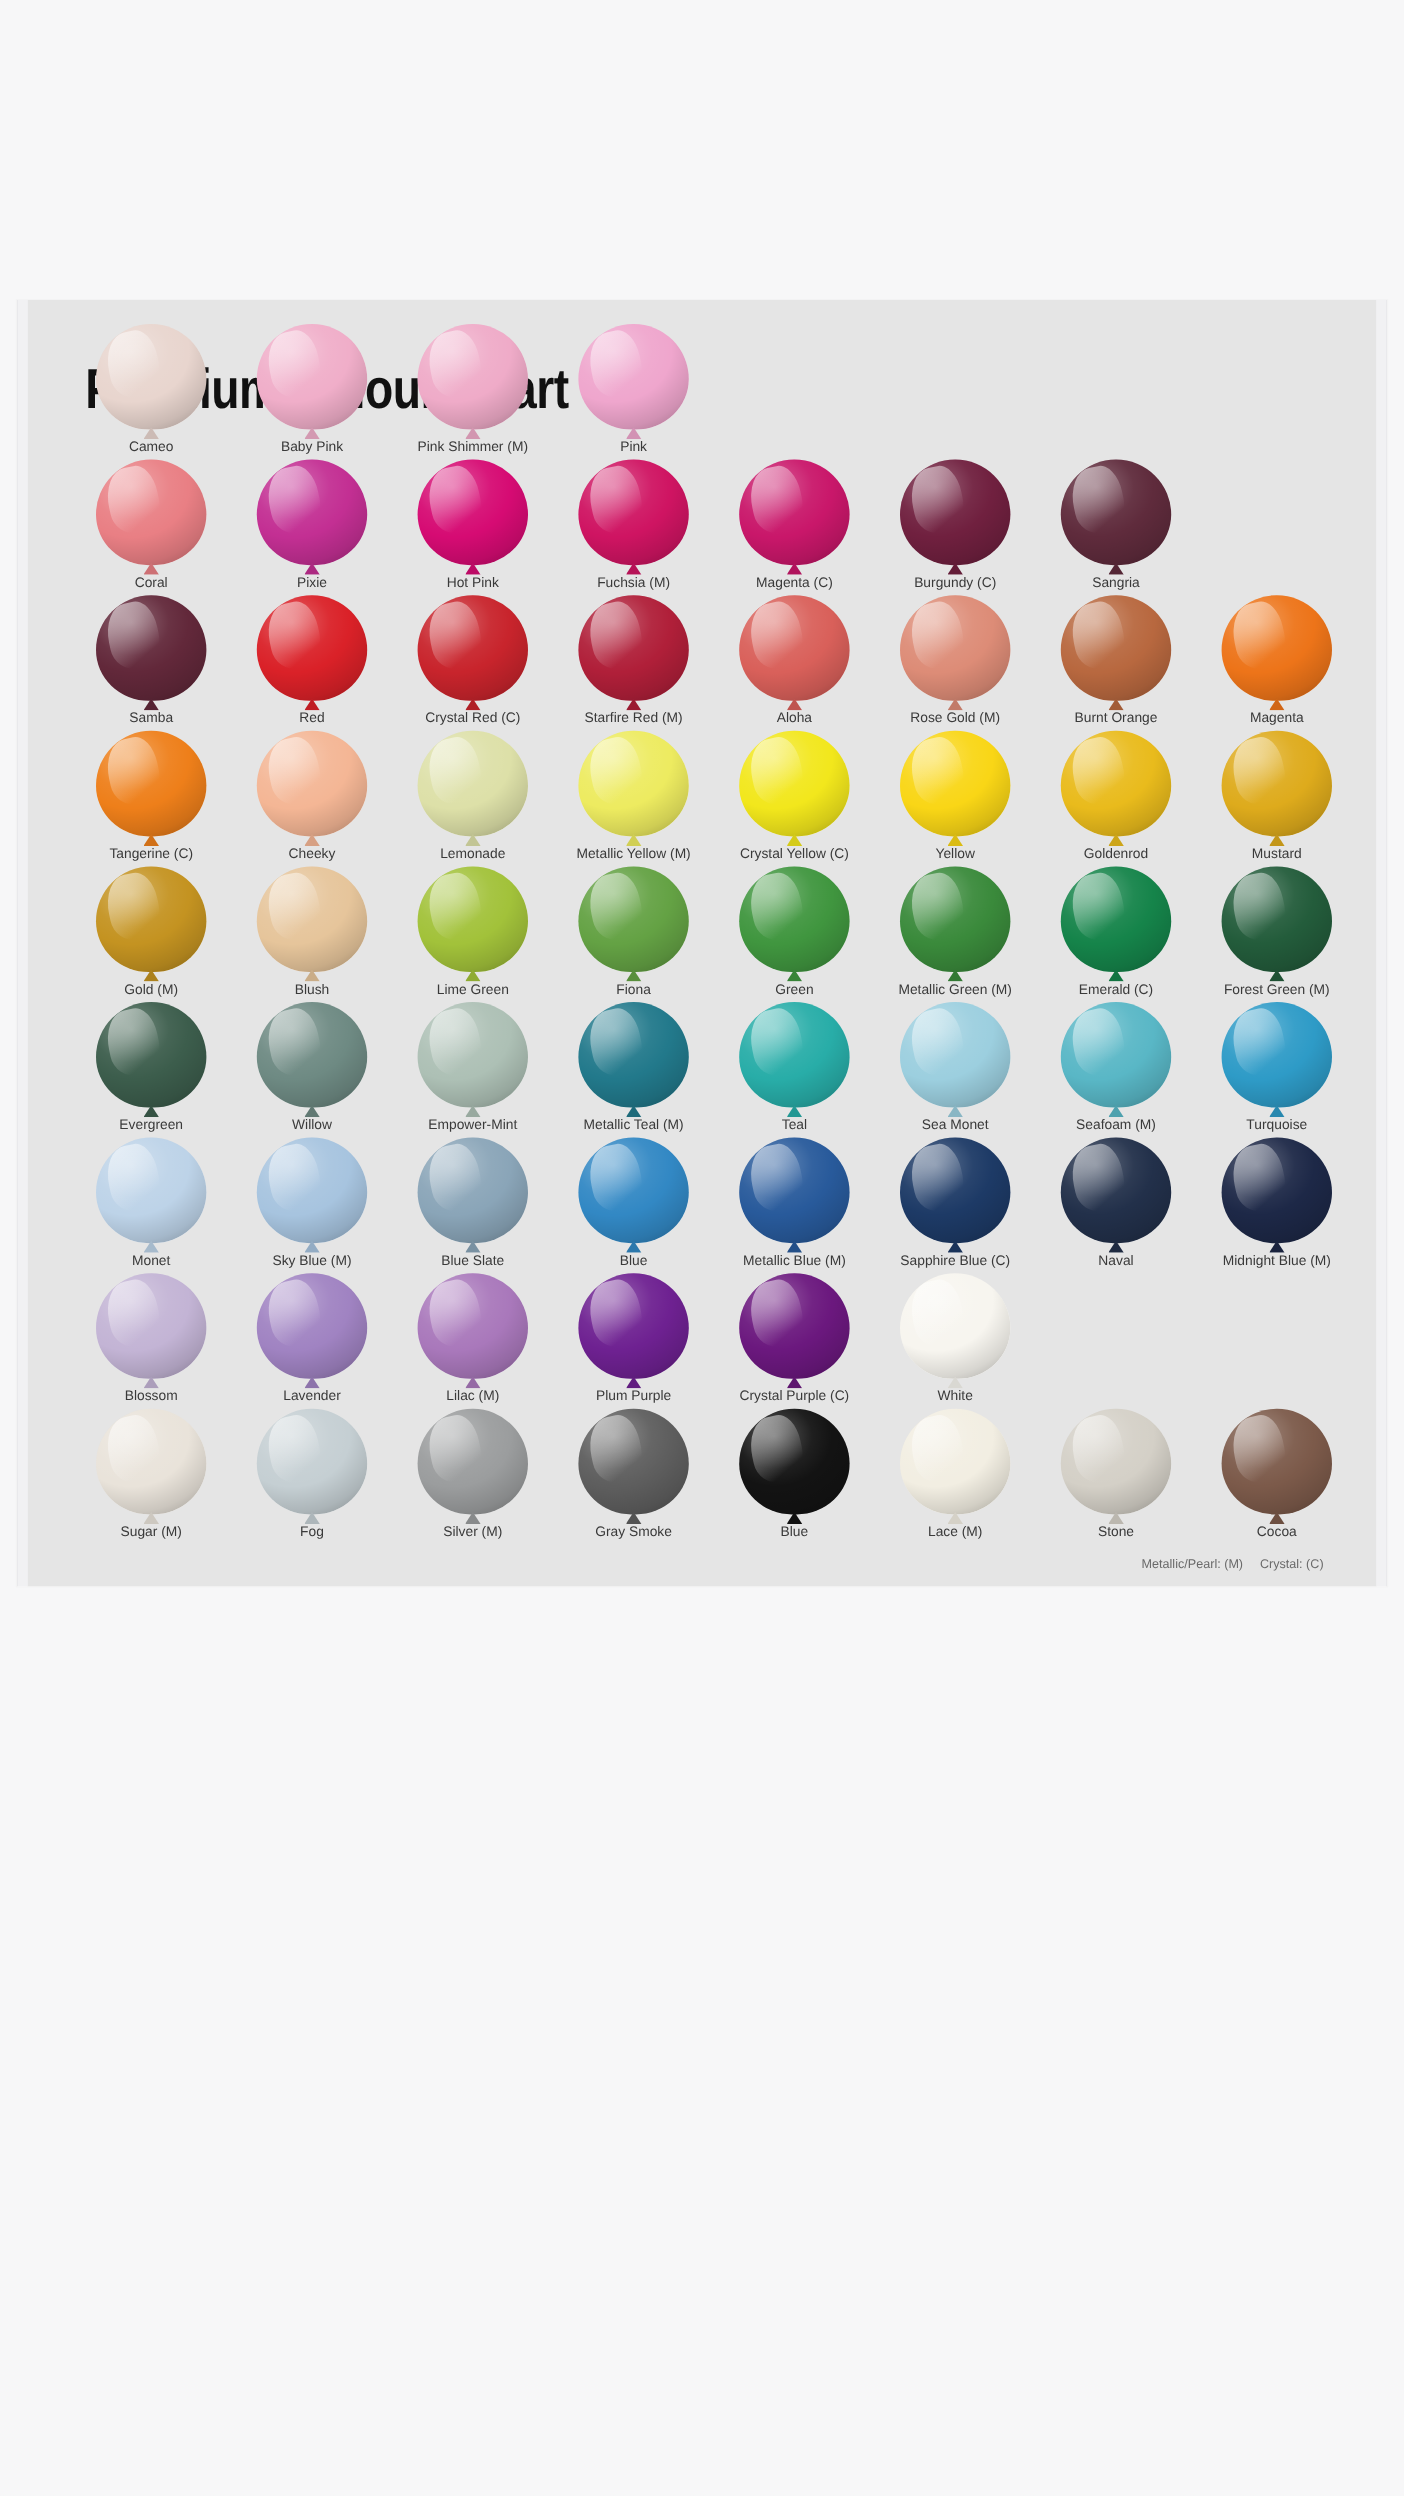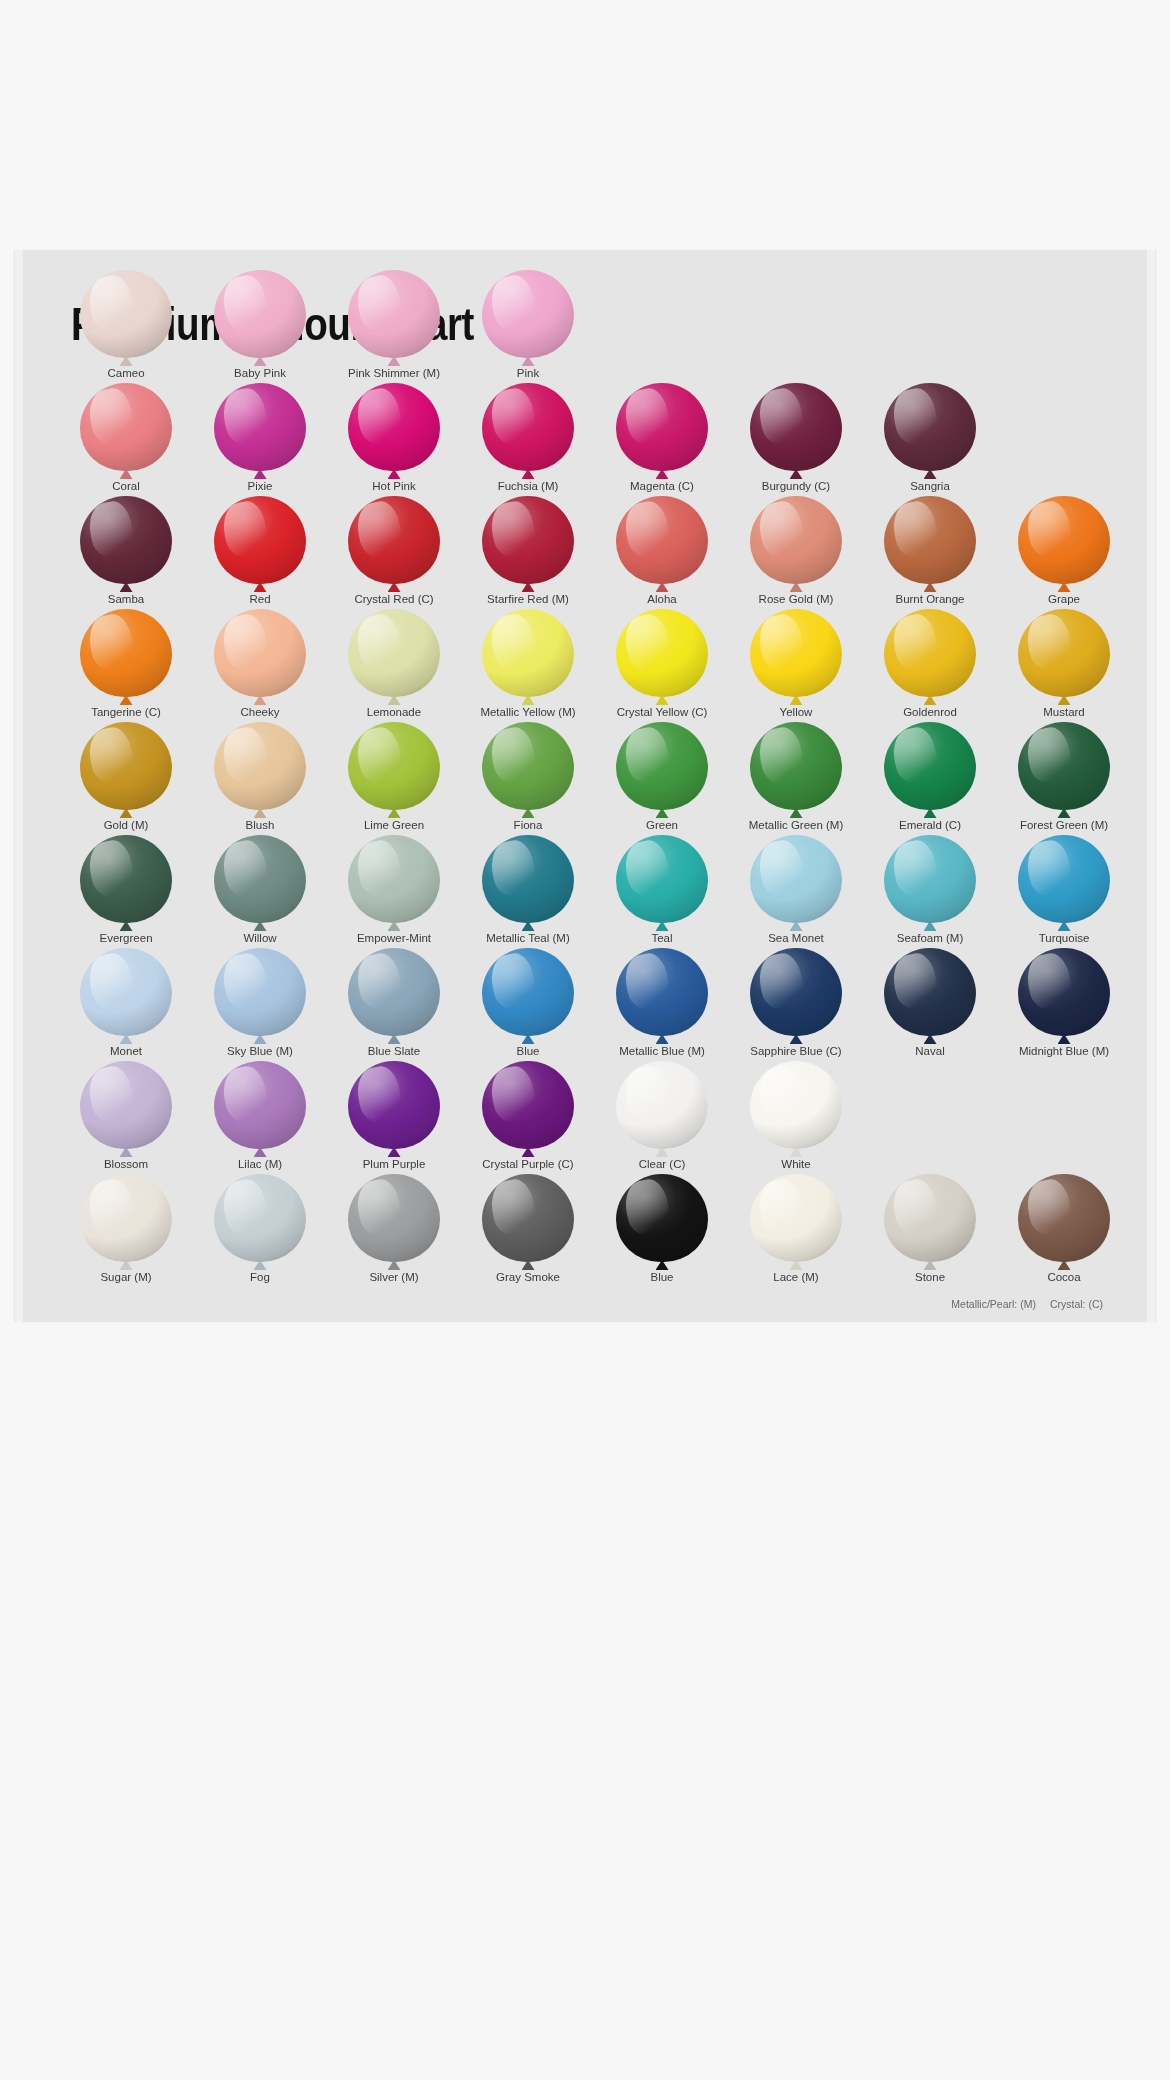--- a/index.html
+++ b/index.html
@@ -303,21 +303,21 @@
                 <div class="balloon" style="background: rgb(184, 104, 63);"></div>
                 <div class="knot" style="background: rgb(184, 104, 63);"></div>
               </div>
               <div class="swatch-label">Burnt Orange</div>
             </div>
             <div class="cell">
               <div class="balloon-wrap">
                 <div class="balloon" style="background: rgb(237, 116, 25);"></div>
                 <div class="knot" style="background: rgb(237, 116, 25);"></div>
               </div>
-              <div class="swatch-label">Grape</div>
+              <div class="swatch-label">Magenta</div>
             </div>
           </div>
           <div class="row">
             <div class="cell">
               <div class="balloon-wrap">
                 <div class="balloon" style="background: rgb(238, 127, 26);"></div>
                 <div class="knot" style="background: rgb(238, 127, 26);"></div>
               </div>
               <div class="swatch-label">Tangerine (C)</div>
             </div>
@@ -548,45 +548,45 @@
           <div class="row">
             <div class="cell">
               <div class="balloon-wrap">
                 <div class="balloon" style="background: rgb(195, 180, 213);"></div>
                 <div class="knot" style="background: rgb(195, 180, 213);"></div>
               </div>
               <div class="swatch-label">Blossom</div>
             </div>
             <div class="cell">
               <div class="balloon-wrap">
+                <div class="balloon" style="background: rgb(160, 131, 194);"></div>
+                <div class="knot" style="background: rgb(160, 131, 194);"></div>
+              </div>
+              <div class="swatch-label">Lavender</div>
+            </div>
+            <div class="cell">
+              <div class="balloon-wrap">
                 <div class="balloon" style="background: rgb(169, 120, 187);"></div>
                 <div class="knot" style="background: rgb(169, 120, 187);"></div>
               </div>
               <div class="swatch-label">Lilac (M)</div>
             </div>
             <div class="cell">
               <div class="balloon-wrap">
                 <div class="balloon" style="background: rgb(110, 33, 145);"></div>
                 <div class="knot" style="background: rgb(110, 33, 145);"></div>
               </div>
               <div class="swatch-label">Plum Purple</div>
             </div>
             <div class="cell">
               <div class="balloon-wrap">
                 <div class="balloon" style="background: rgb(107, 24, 126);"></div>
                 <div class="knot" style="background: rgb(107, 24, 126);"></div>
               </div>
               <div class="swatch-label">Crystal Purple (C)</div>
-            </div>
-            <div class="cell">
-              <div class="balloon-wrap">
-                <div class="balloon" style="background: rgb(242, 241, 239);"></div>
-                <div class="knot" style="background: rgb(242, 241, 239);"></div>
-              </div>
-              <div class="swatch-label">Clear (C)</div>
             </div>
             <div class="cell">
               <div class="balloon-wrap">
                 <div class="balloon" style="background: rgb(247, 245, 239);"></div>
                 <div class="knot" style="background: rgb(247, 245, 239);"></div>
               </div>
               <div class="swatch-label">White</div>
             </div>
           </div>
           <div class="row">

